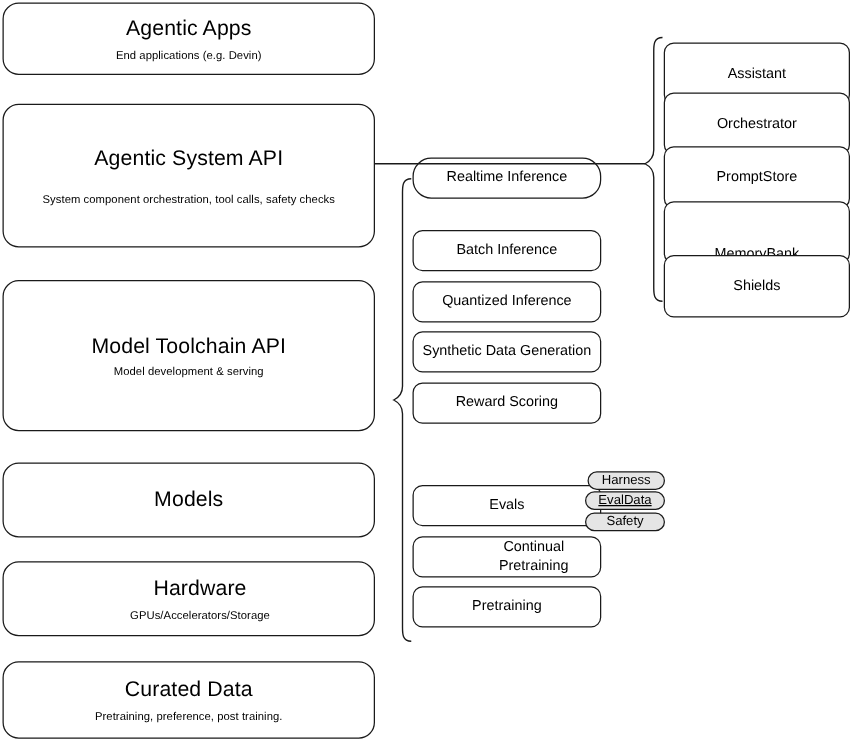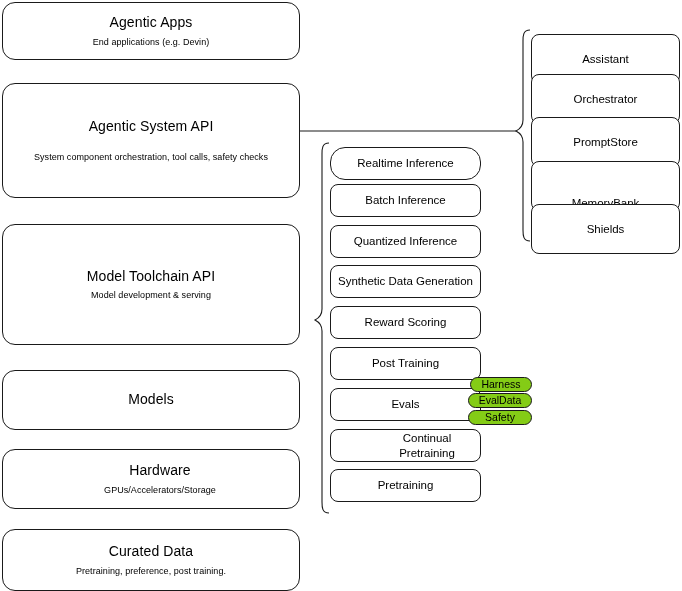--- a/index.html
+++ b/index.html
@@ -33,21 +33,21 @@
     text-align: center;
     line-height: 1.25;
   }
   
   .layer {
     left: 2px;
     width: 298px;
     border-radius: 13px;
   }
   .layer .title {
-    font-size: 14px;
+    font-size: 17px;
     letter-spacing: 0.1px;
   }
   .layer .subtitle {
     font-size: 9px;
     margin-top: 5px;
     letter-spacing: 0.05px;
   }
 
   
   .mid {
@@ -65,21 +65,21 @@
     height: 50px;
     border-radius: 8px;
     font-size: 11.5px;
   }
 
   
   .pill {
     position: absolute;
     box-sizing: border-box;
     border: 1.1px solid #1a1a1a;
-    background: #84cc16;
+    background: #e5e5e5;
     border-radius: 9px;
     display: flex;
     align-items: center;
     justify-content: center;
     font-size: 10.5px;
     line-height: 1;
     z-index: 5;
   }
 
   svg.connectors {
@@ -139,52 +139,49 @@
   <div class="node layer" style="top:449px;height:60px;padding-left:18px;">
     <div class="title">Hardware</div>
     <div class="subtitle">GPUs/Accelerators/Storage</div>
   </div>
 
   <div class="node layer" style="top:529px;height:62px;">
     <div class="title">Curated Data</div>
     <div class="subtitle">Pretraining, preference, post training.</div>
   </div>
 
-  <div class="node mid" style="top:147px;border-radius:15px;">
+  <div class="node mid" style="top:126px;border-radius:15px;">
     <span>Realtime Inference</span>
   </div>
   <div class="node mid" style="top:184px;">
     <span>Batch Inference</span>
   </div>
   <div class="node mid" style="top:225px;">
     <span>Quantized Inference</span>
   </div>
   <div class="node mid" style="top:265px;">
     <span>Synthetic Data Generation</span>
   </div>
   <div class="node mid" style="top:306px;">
     <span>Reward Scoring</span>
   </div>
-  <div class="node mid" style="top:347px;">
-    <span>Post Training</span>
-  </div>
   <div class="node mid" style="top:388px;">
     <span>Evals</span>
   </div>
   <div class="node mid" style="top:429px;padding-left:43px;">
     <span>Continual Pretraining</span>
   </div>
   <div class="node mid" style="top:469px;">
     <span>Pretraining</span>
   </div>
 
   <div class="pill" style="top:377px;left:470px;width:62px;height:15px;">
     <span>Harness</span>
   </div>
-  <div class="pill" style="top:393px;left:468px;width:64px;height:15px;">
+  <div class="pill" style="top:393px;left:468px;width:64px;height:15px;text-decoration:underline;">
     <span>EvalData</span>
   </div>
   <div class="pill" style="top:410px;left:468px;width:64px;height:15px;">
     <span>Safety</span>
   </div>
 
   <div class="node right" style="top:34px;">
     <span>Assistant</span>
   </div>
   <div class="node right" style="top:74px;">

